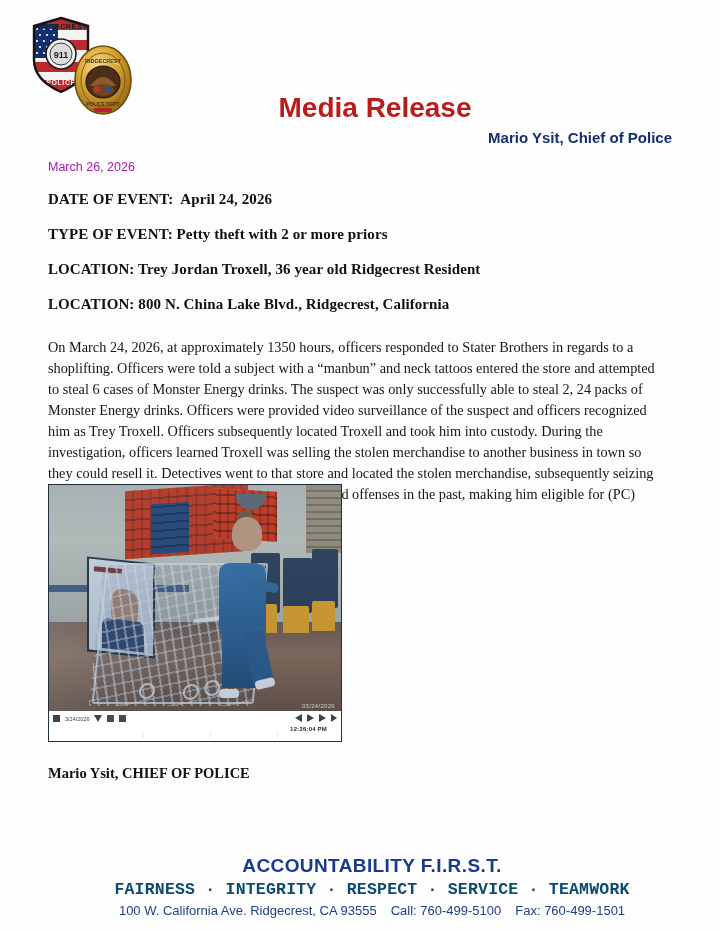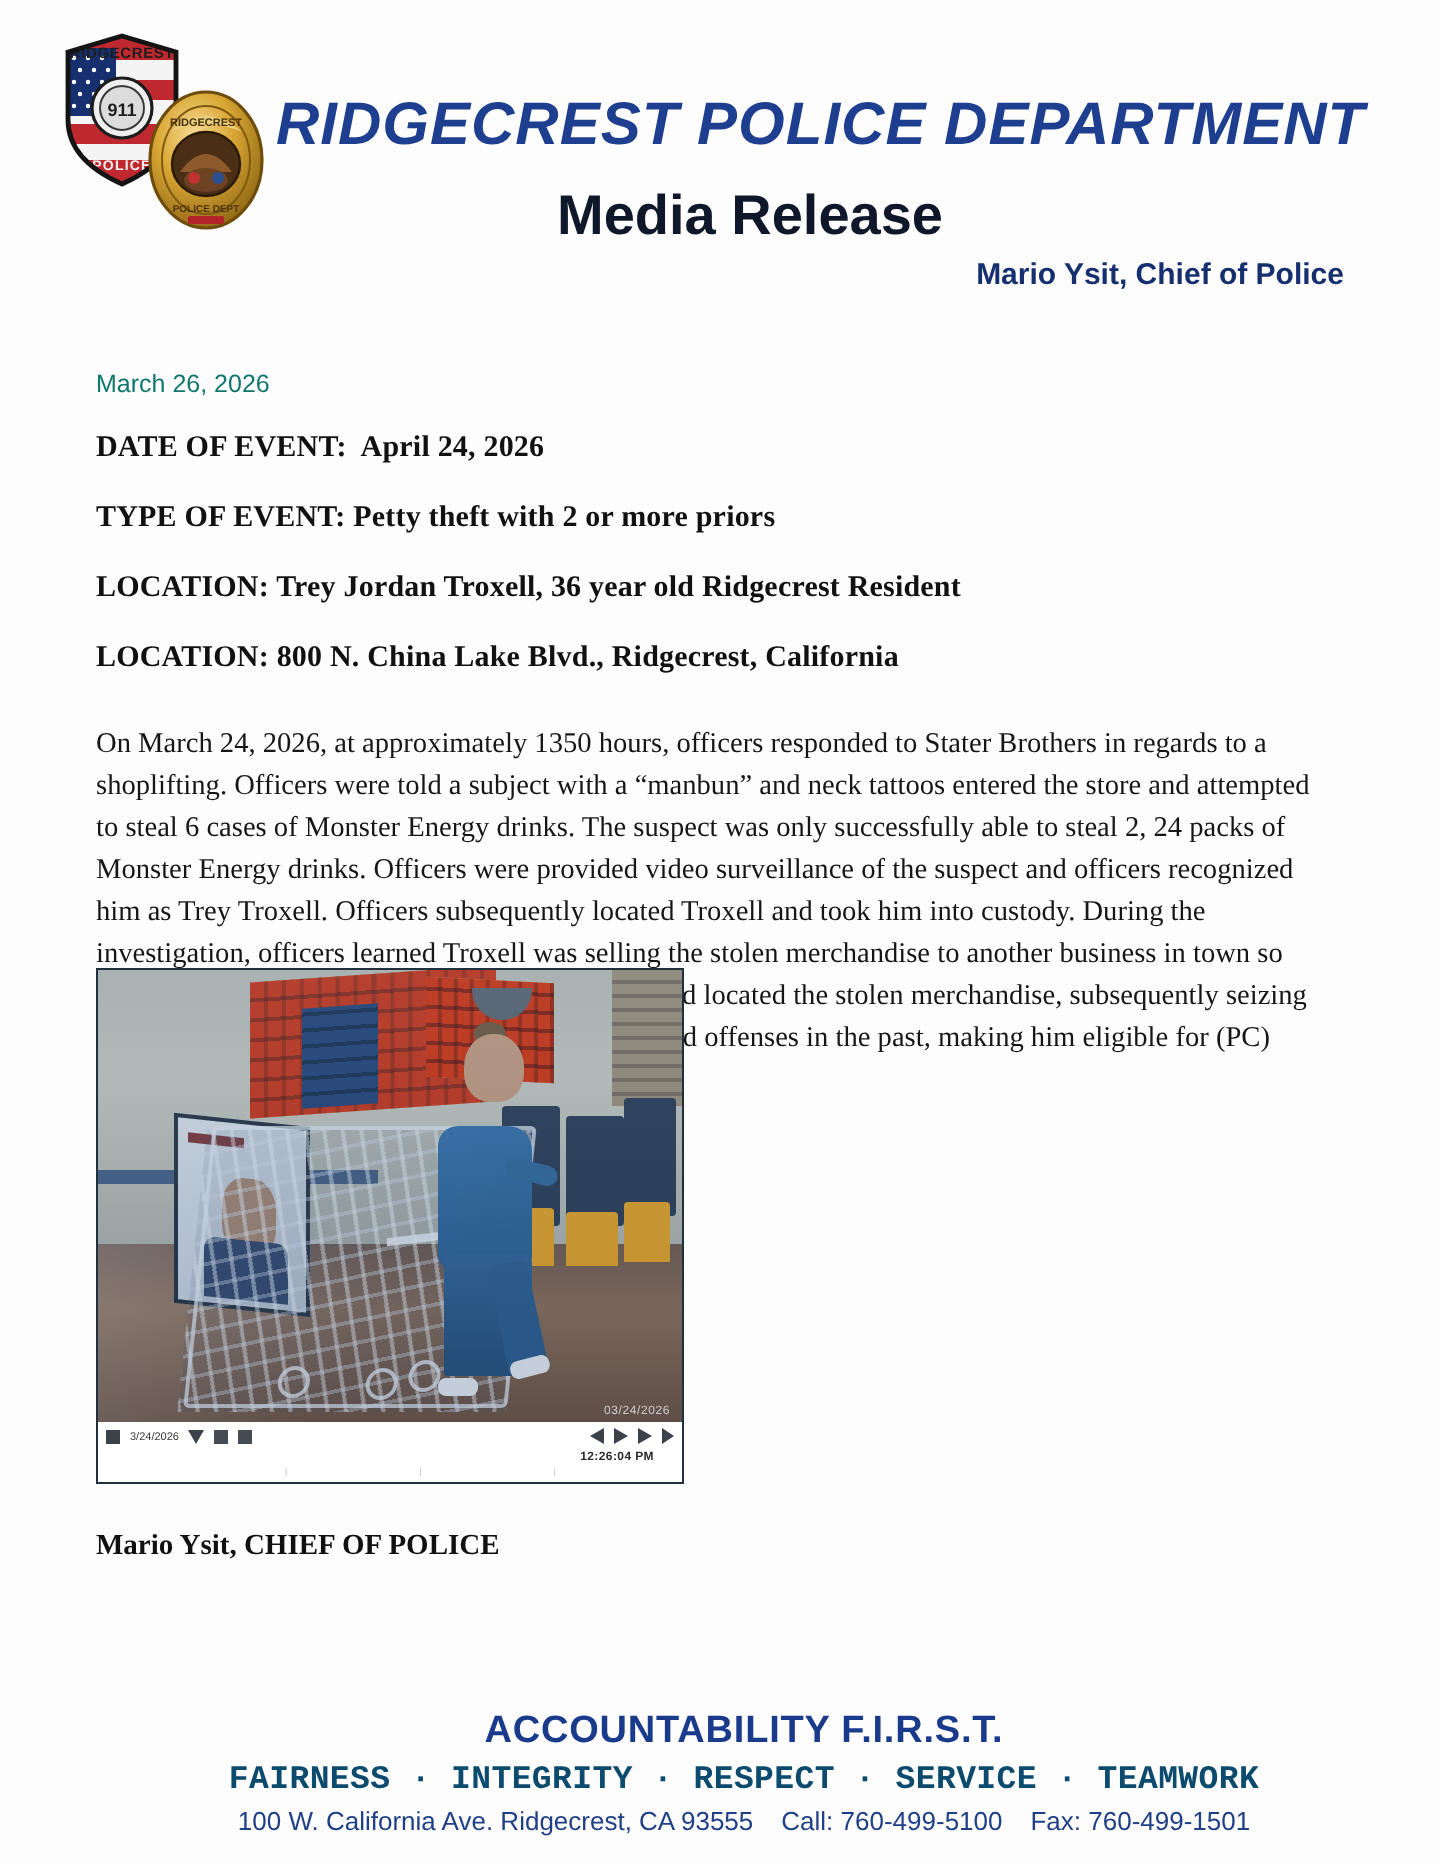--- a/index.html
+++ b/index.html
@@ -66,21 +66,21 @@
 
   .media-release {
     position: absolute;
     left: 0;
     right: 0;
     top: 92px;
     text-align: center;
     font-family: "Liberation Sans", sans-serif;
     font-weight: bold;
     font-size: 28px;
-    color: #0f172a;
+    color: #b91c1c;
     padding-left: 30px;
   }
 
   .chief-line {
     position: absolute;
     right: 48px;
     top: 129px;
     font-family: "Liberation Sans", sans-serif;
     font-weight: bold;
     font-size: 15px;
@@ -92,23 +92,22 @@
   .body-area {
     position: absolute;
     left: 48px;
     top: 160px;
     width: 624px;
   }
 
   .release-date {
     font-family: "Liberation Sans", sans-serif;
     font-size: 12.5px;
-    color: #0f766e;
+    color: #a21caf;
     margin-bottom: 17px;
-    margin-top: 25px;
   }
 
   .field-line {
     font-family: "Liberation Serif", serif;
     font-weight: bold;
     font-size: 15px;
     color: #111111;
     margin-bottom: 18px;
     letter-spacing: 0.1px;
   }
@@ -558,21 +557,20 @@
         <path d="M18 46 Q31 28 44 46 Z" fill="#8d5a2b"></path>
         <ellipse cx="31" cy="50" rx="11" ry="6" fill="#6d4323"></ellipse>
         <circle cx="25" cy="49" r="3" fill="#c0322f"></circle>
         <circle cx="37" cy="49" r="3" fill="#2d4f8f"></circle>
         <text x="31" y="23" font-family="Liberation Sans, sans-serif" font-size="5.5" font-weight="bold" fill="#4a3108" text-anchor="middle">RIDGECREST</text>
         <text x="31" y="66" font-family="Liberation Sans, sans-serif" font-size="5" font-weight="bold" fill="#4a3108" text-anchor="middle">POLICE DEPT</text>
         <rect x="22" y="68" width="18" height="4" rx="1" fill="#b2232a"></rect>
       </svg>
     </div>
 
-    <div class="dept-title">RIDGECREST POLICE DEPARTMENT</div>
 
     <div class="media-release">Media Release</div>
 
     <div class="chief-line">Mario Ysit, Chief of Police</div>
   </div>
 
   <div class="body-area">
 
     <div class="release-date">March 26, 2026</div>
 

